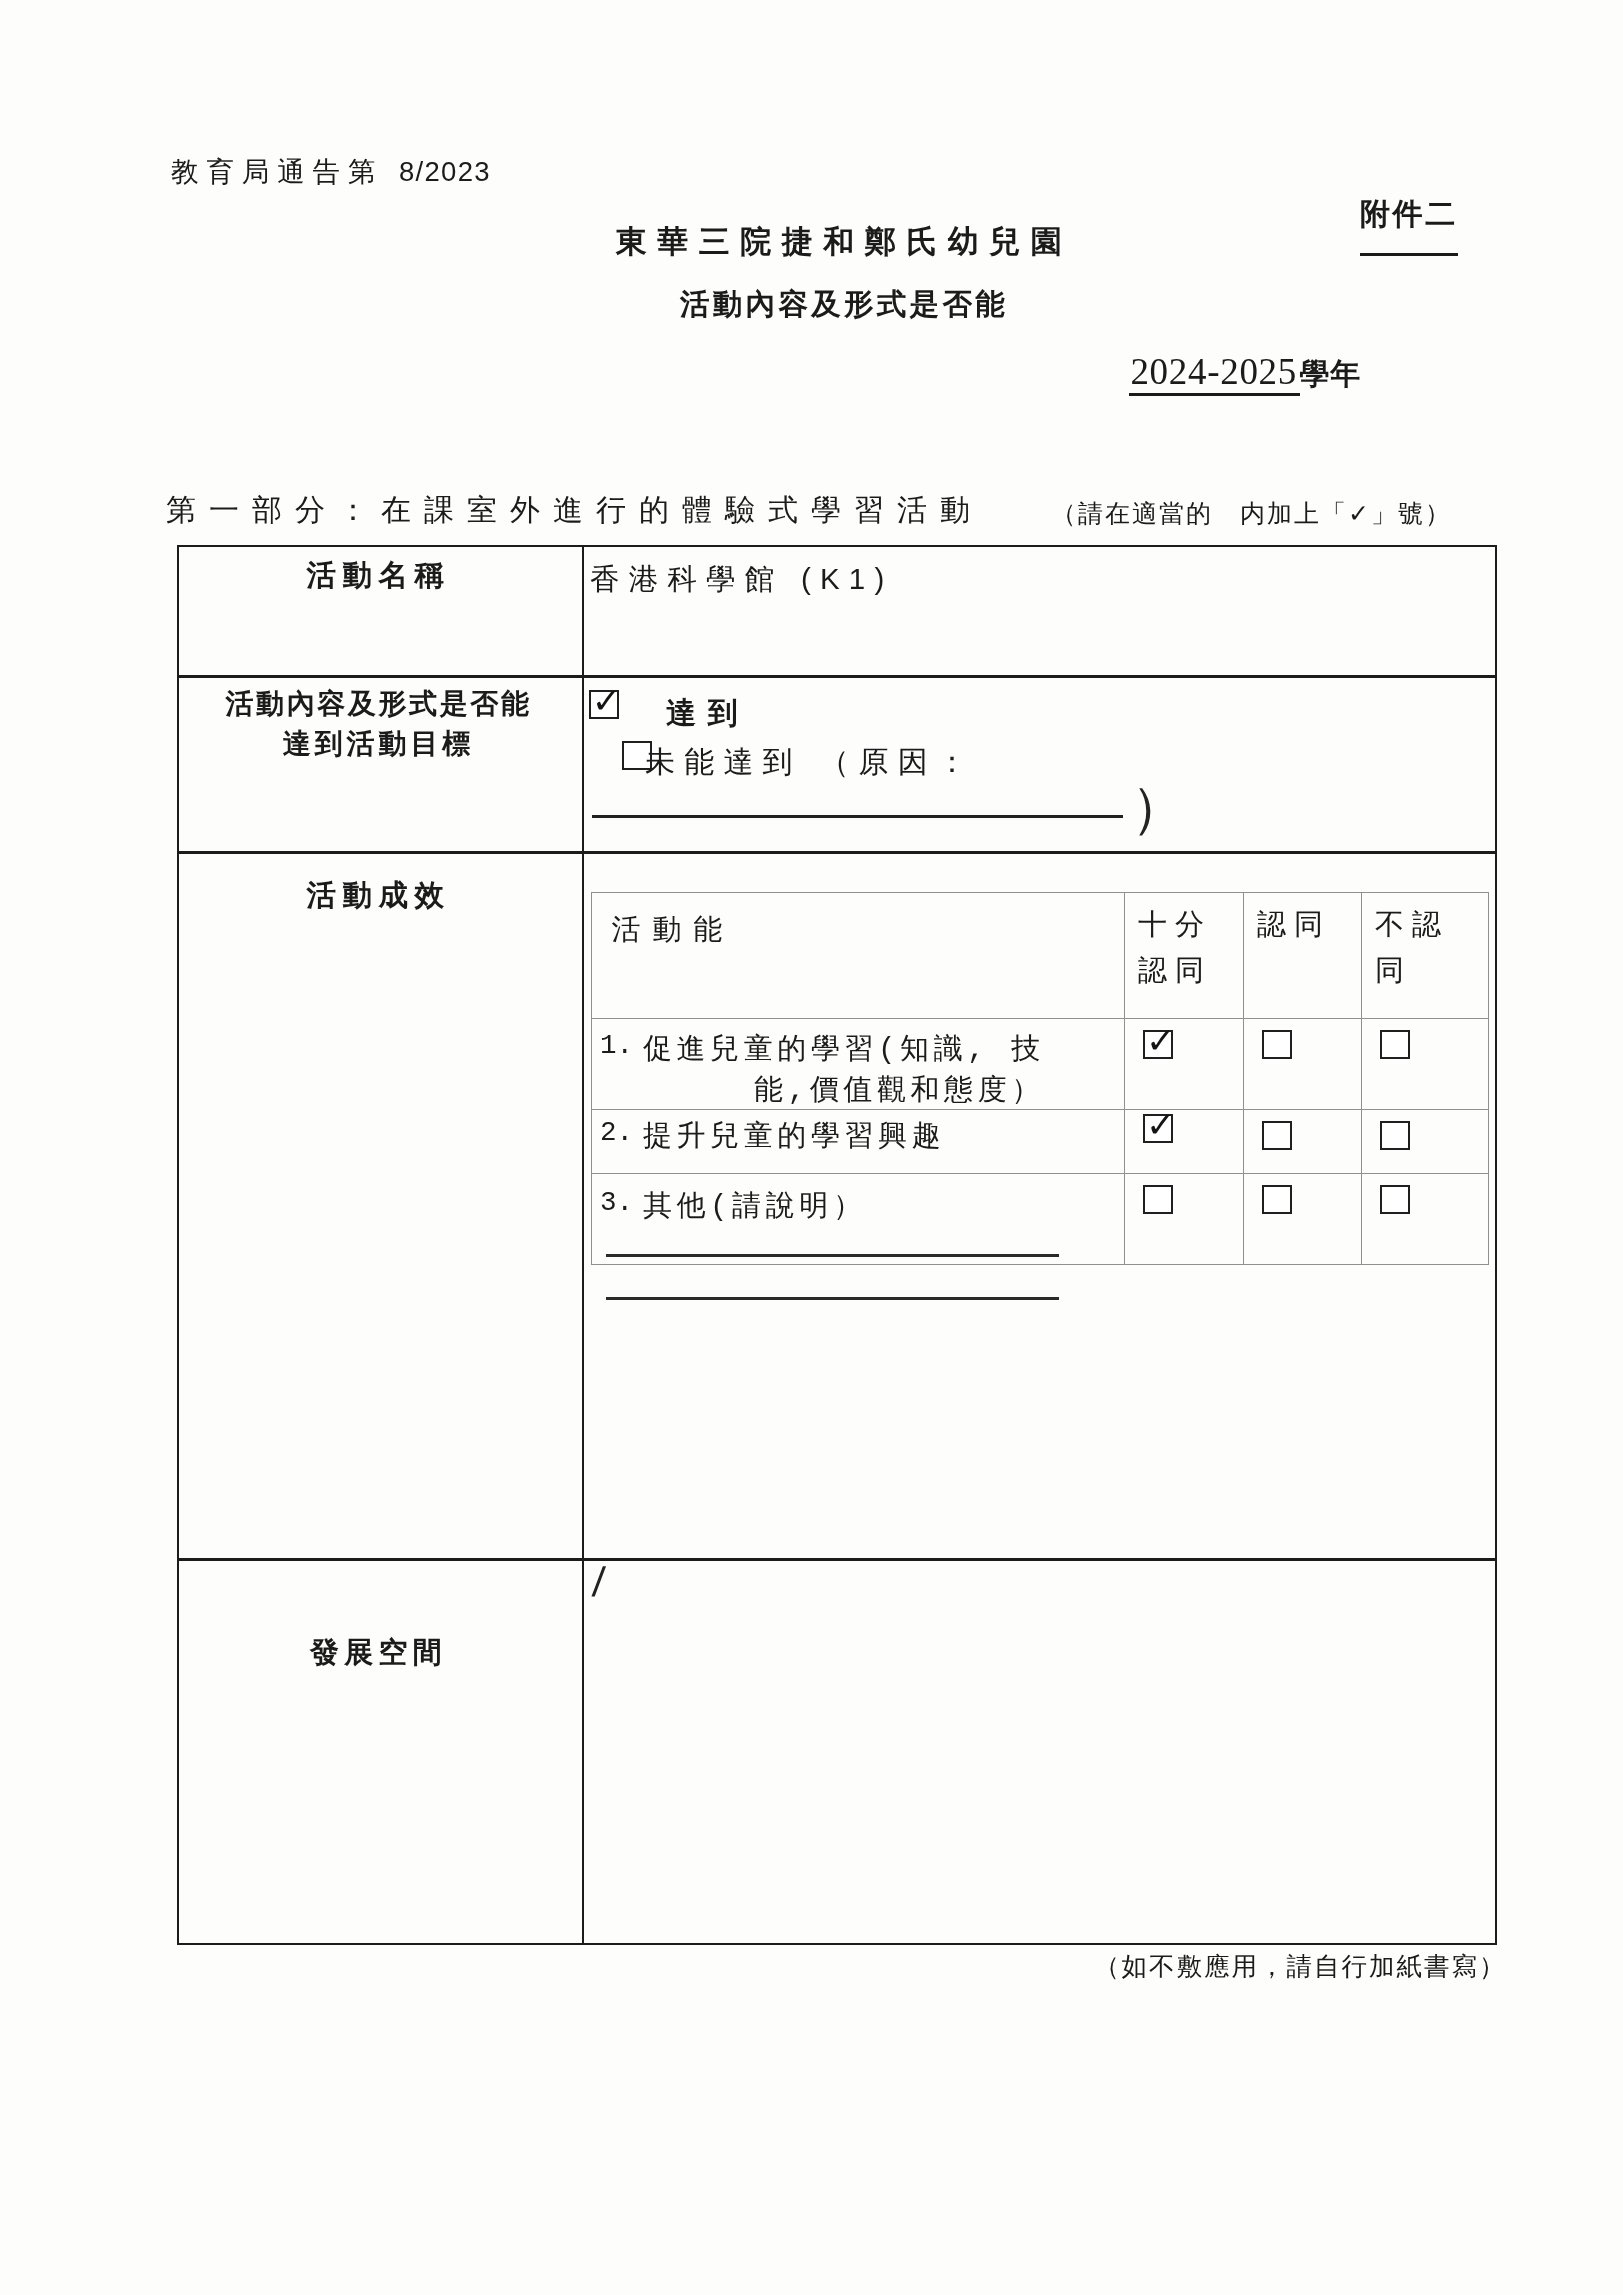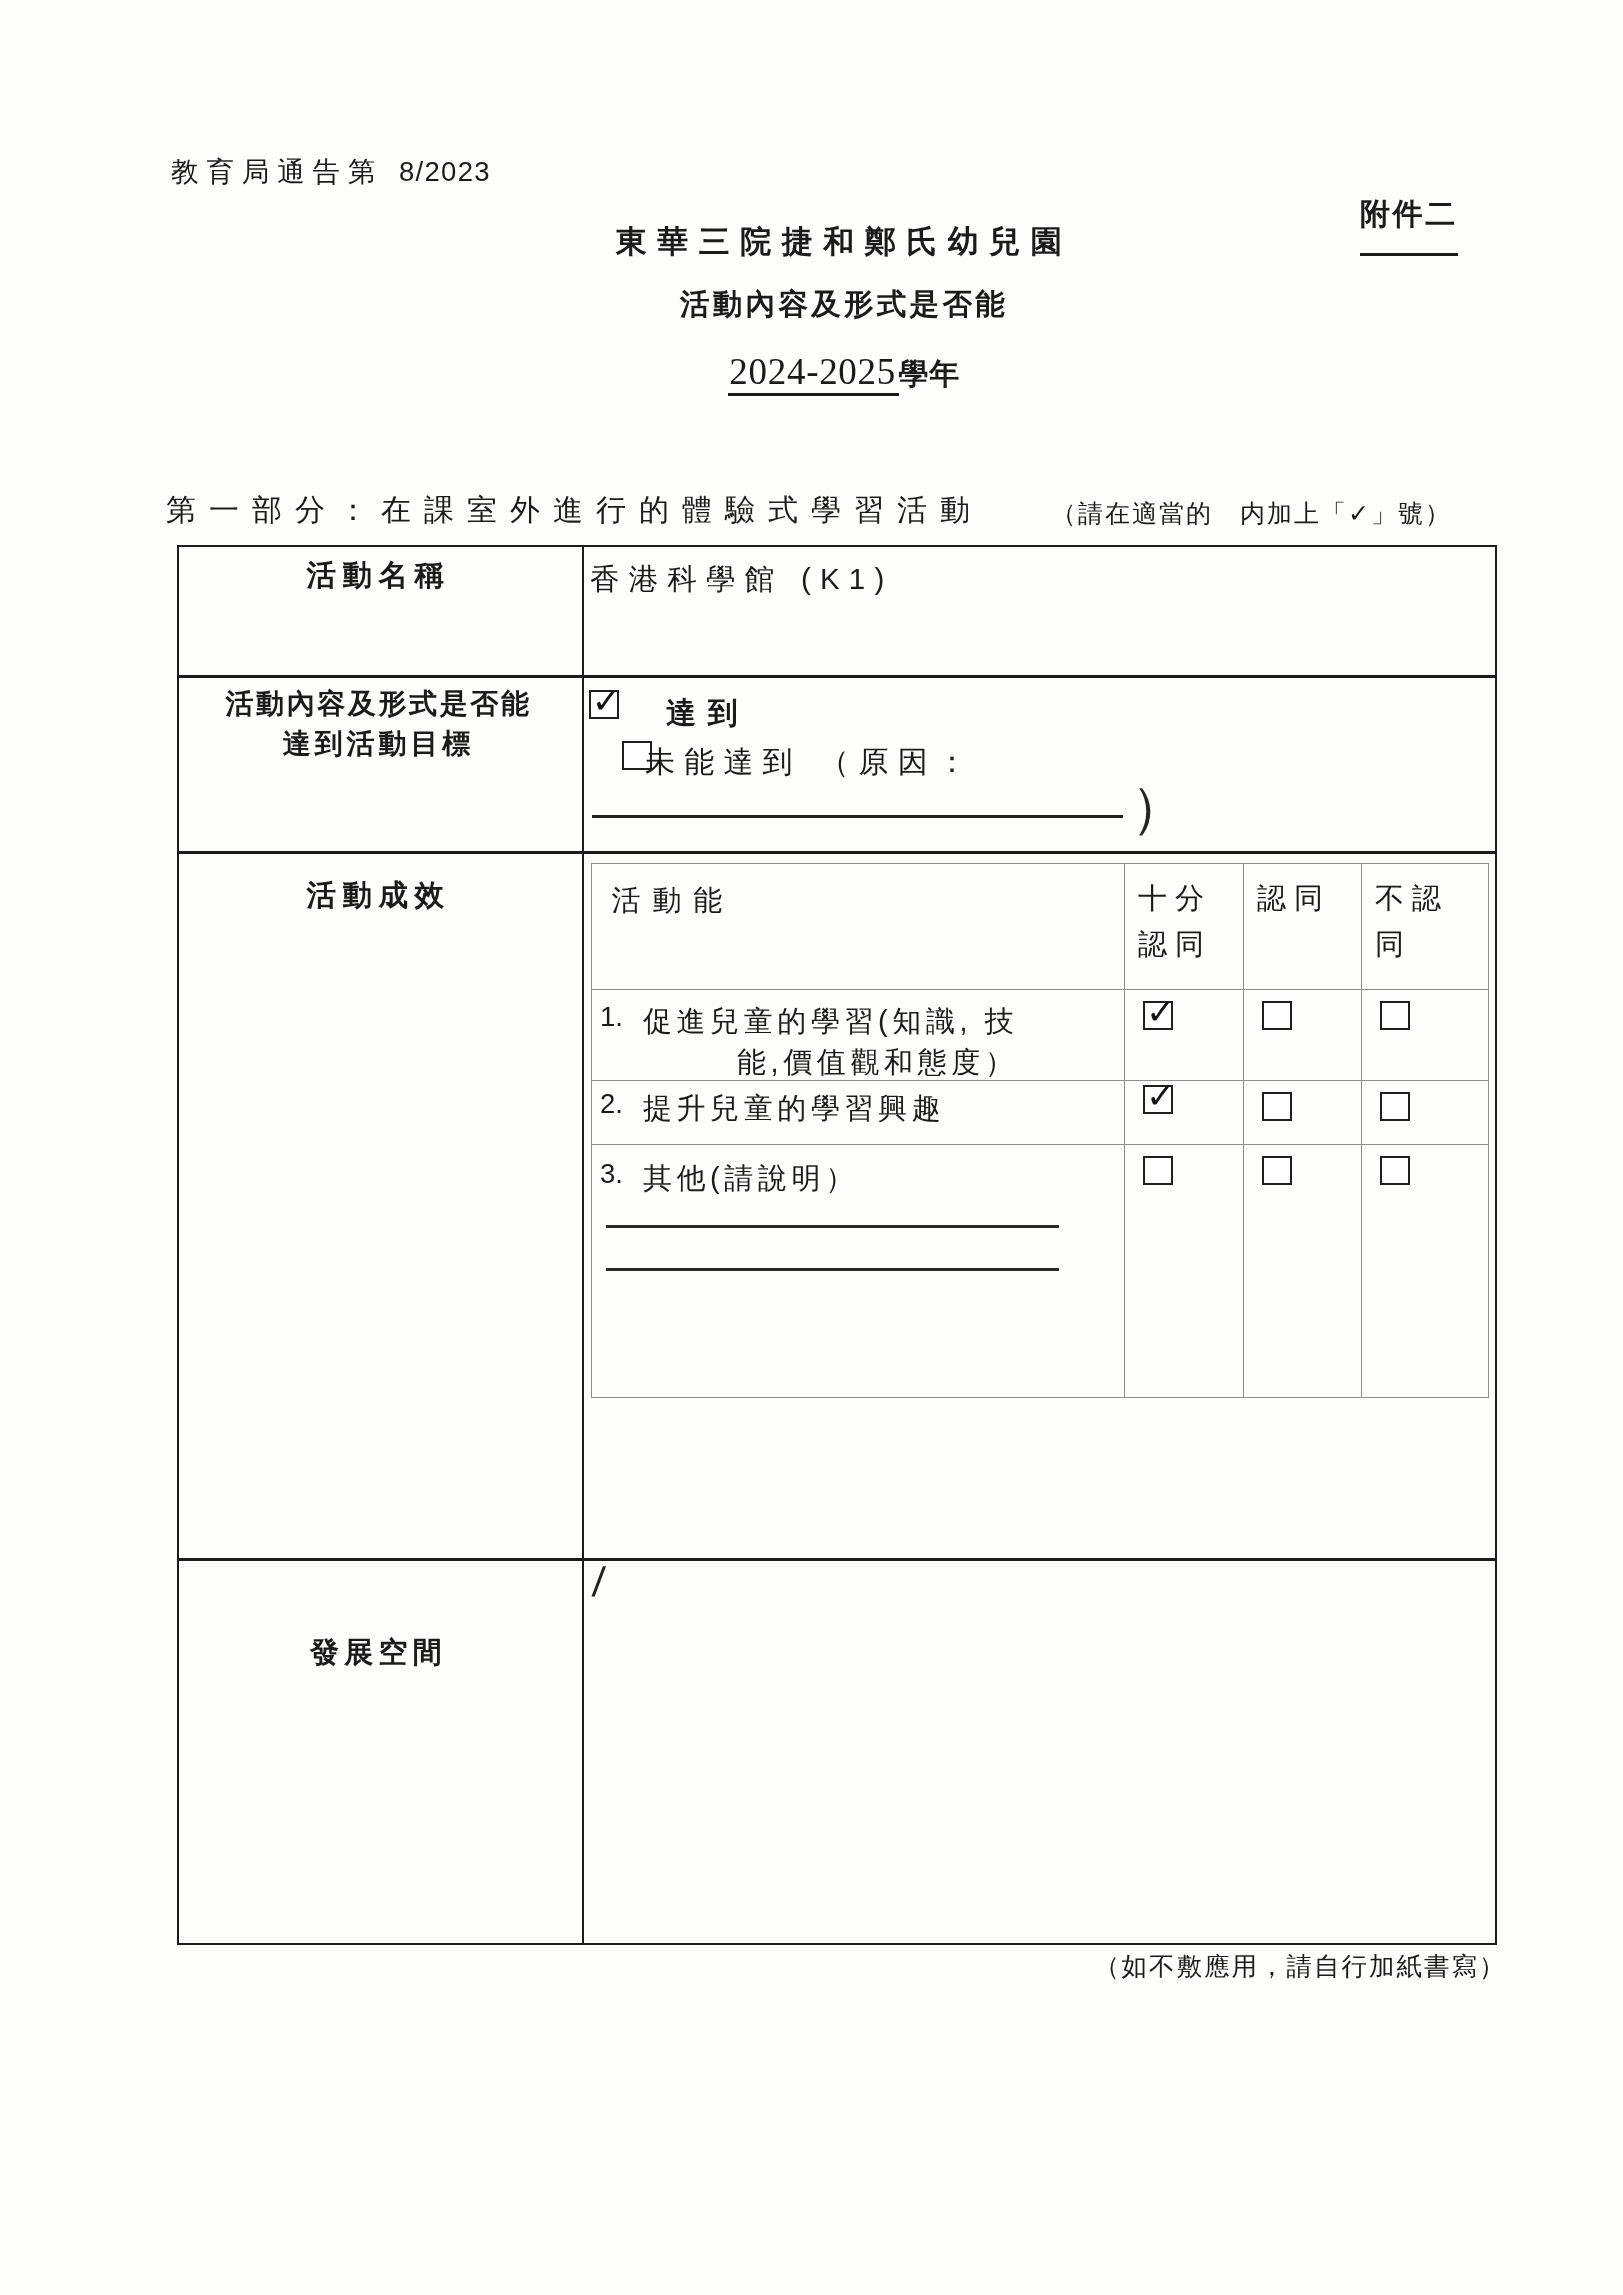--- a/index.html
+++ b/index.html
@@ -14,21 +14,21 @@
   .abs{position:absolute;}
 
   
   .circular{left:171px;top:154px;font-size:27.5px;letter-spacing:7.9px;white-space:nowrap;}
   .circular .serif{font-family:Liberation Sans, sans-serif;letter-spacing:1.3px;}
   .appendix{left:1360px;top:194px;font-size:30px;font-weight:bold;letter-spacing:2.6px;
             border-bottom:3.3px solid #1b1b1b;padding-bottom:18px;}
   .title-block{left:327px;top:221px;width:1034px;text-align:center;}
   .title-school{font-size:31px;font-weight:bold;letter-spacing:10.5px;}
   .title-report{font-size:29.5px;font-weight:bold;letter-spacing:3.3px;margin-top:21.6px;}
-  .title-year{font-size:30px;font-weight:bold;margin-top:25px;letter-spacing:0.7px;}
+  .title-year{font-size:30px;font-weight:bold;margin-top:25px;letter-spacing:0.7px;text-align:right;}
   .year-num{font-family:"Liberation Serif", serif;font-size:37px;font-weight:normal;
             border-bottom:3.3px solid #1b1b1b;padding:0 2.6px 1.3px 1.3px;}
 
   
   .sec-heading{left:166px;top:490px;font-size:30px;letter-spacing:13px;white-space:nowrap;}
   .sec-note{left:1051px;top:497px;font-size:25px;letter-spacing:2px;white-space:nowrap;}
 
   
   .tbl{left:177px;top:545px;width:1320px;height:1400px;border:2.6px solid #1c1c1c;box-sizing:border-box;}
   .vdiv{position:absolute;left:403px;top:0;bottom:0;width:2px;background:#1c1c1c;}
@@ -53,24 +53,24 @@
       font-weight:bold;color:#141414;font-family:"DejaVu Sans", sans-serif;}
   .cb-achieved{left:589px;top:690px;}
   .txt-achieved{left:666px;top:693px;font-size:30px;letter-spacing:11.8px;white-space:nowrap;font-weight:bold;}
   .cb-notachieved{left:589px;top:741px;}
   .txt-notachieved{left:645px;top:742px;font-size:30px;letter-spacing:9.2px;white-space:nowrap;}
   .reason-line{left:592px;top:815px;width:531px;height:3.3px;background:#222;}
   .reason-close{left:1131px;top:771px;font-size:55px;font-weight:normal;
                 font-family:"Liberation Serif", serif;color:#242424;}
 
   
-  .etbl{left:591px;top:863px;width:898px;height:535px;box-sizing:border-box;
+  .etbl{left:591px;top:892px;width:898px;height:373px;box-sizing:border-box;
         border:1.3px solid #8f8f8f;display:grid;
         grid-template-columns:533px 119px 118px 1fr;
-        grid-template-rows:126px 91px 64px 1fr;}
+        grid-template-rows:126px 91px 64px 1fr;font-family:Liberation Mono, monospace;}
   .ecell{box-sizing:border-box;border-right:1.3px solid #8f8f8f;border-bottom:1.3px solid #8f8f8f;
          font-size:29px;position:relative;}
   .ecell.last-c{border-right:none;}
   .ecell.last-r{border-bottom:none;}
   .ehead0{padding:17px 0 0 19.6px;letter-spacing:11.8px;}
   .ehead{padding:10.5px 0 0 13px;letter-spacing:7.9px;line-height:46px;}
   .item{display:flex;padding:10.5px 0 0 7.9px;}
   .item .num{width:43px;flex:none;font-size:27.5px;}
   .item .itext{font-size:29px;letter-spacing:4.6px;line-height:41px;text-align:right;}
   .ckcell .cb{margin:10.5px 0 0 18.3px;}

